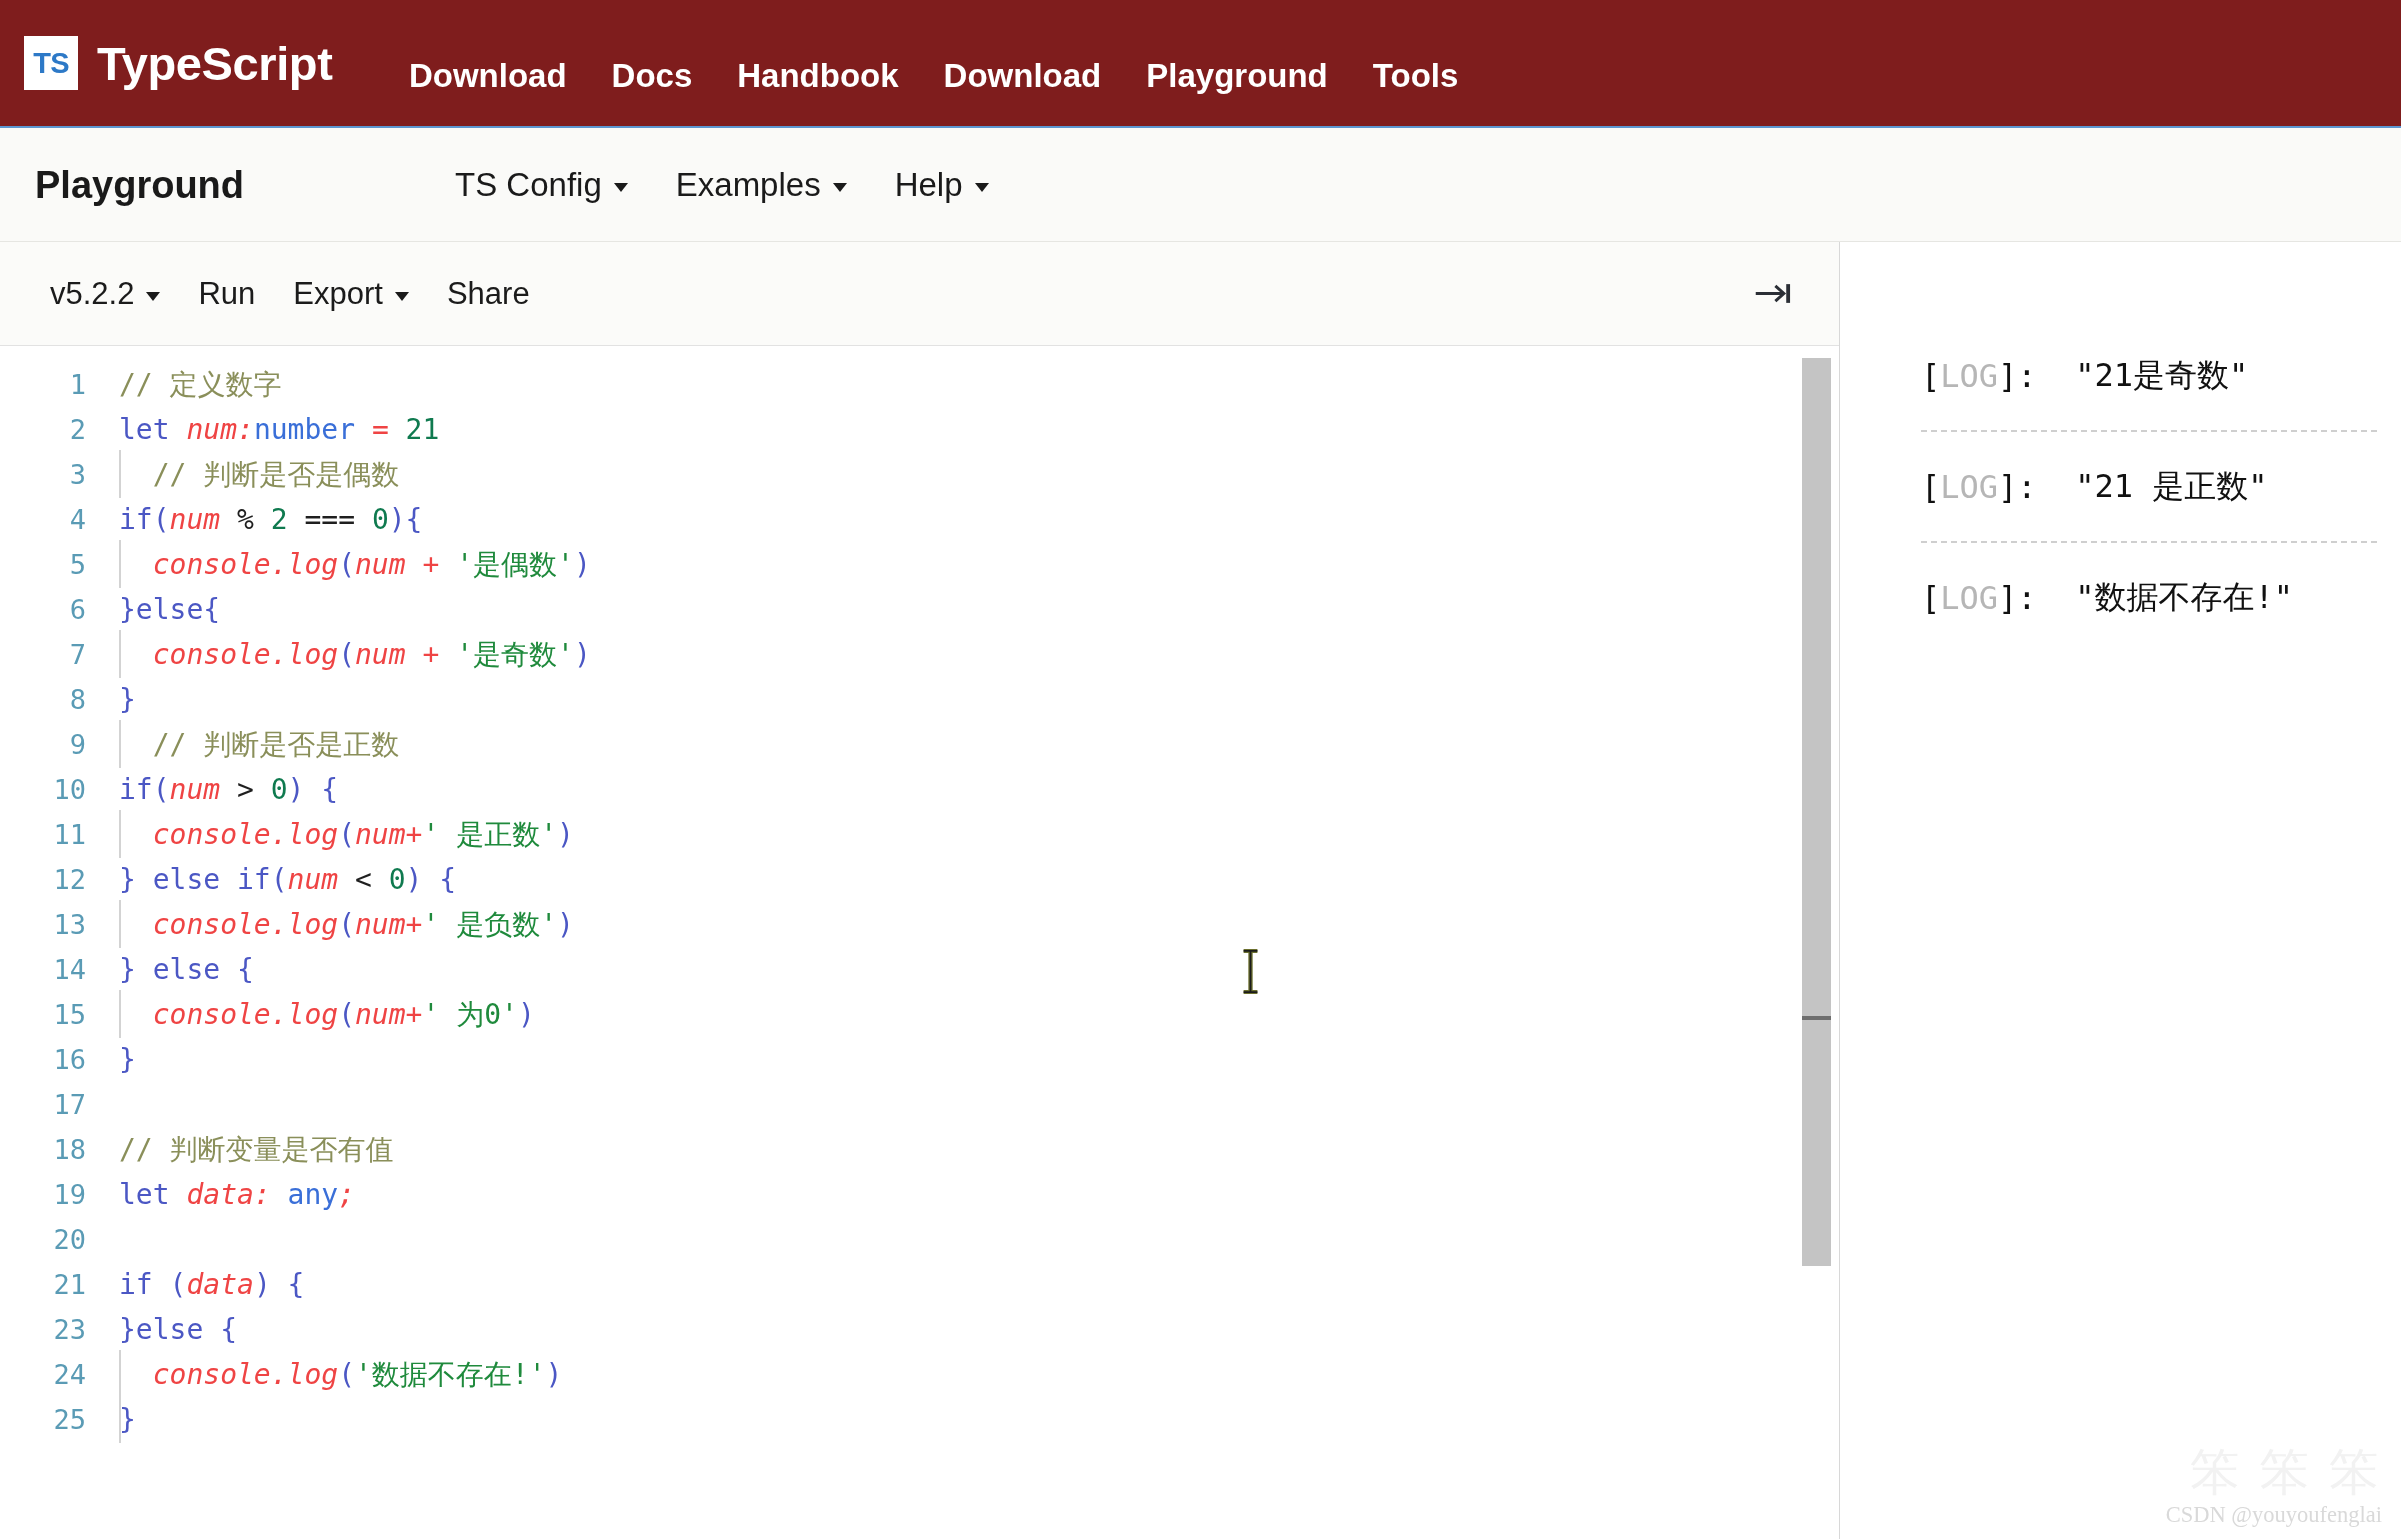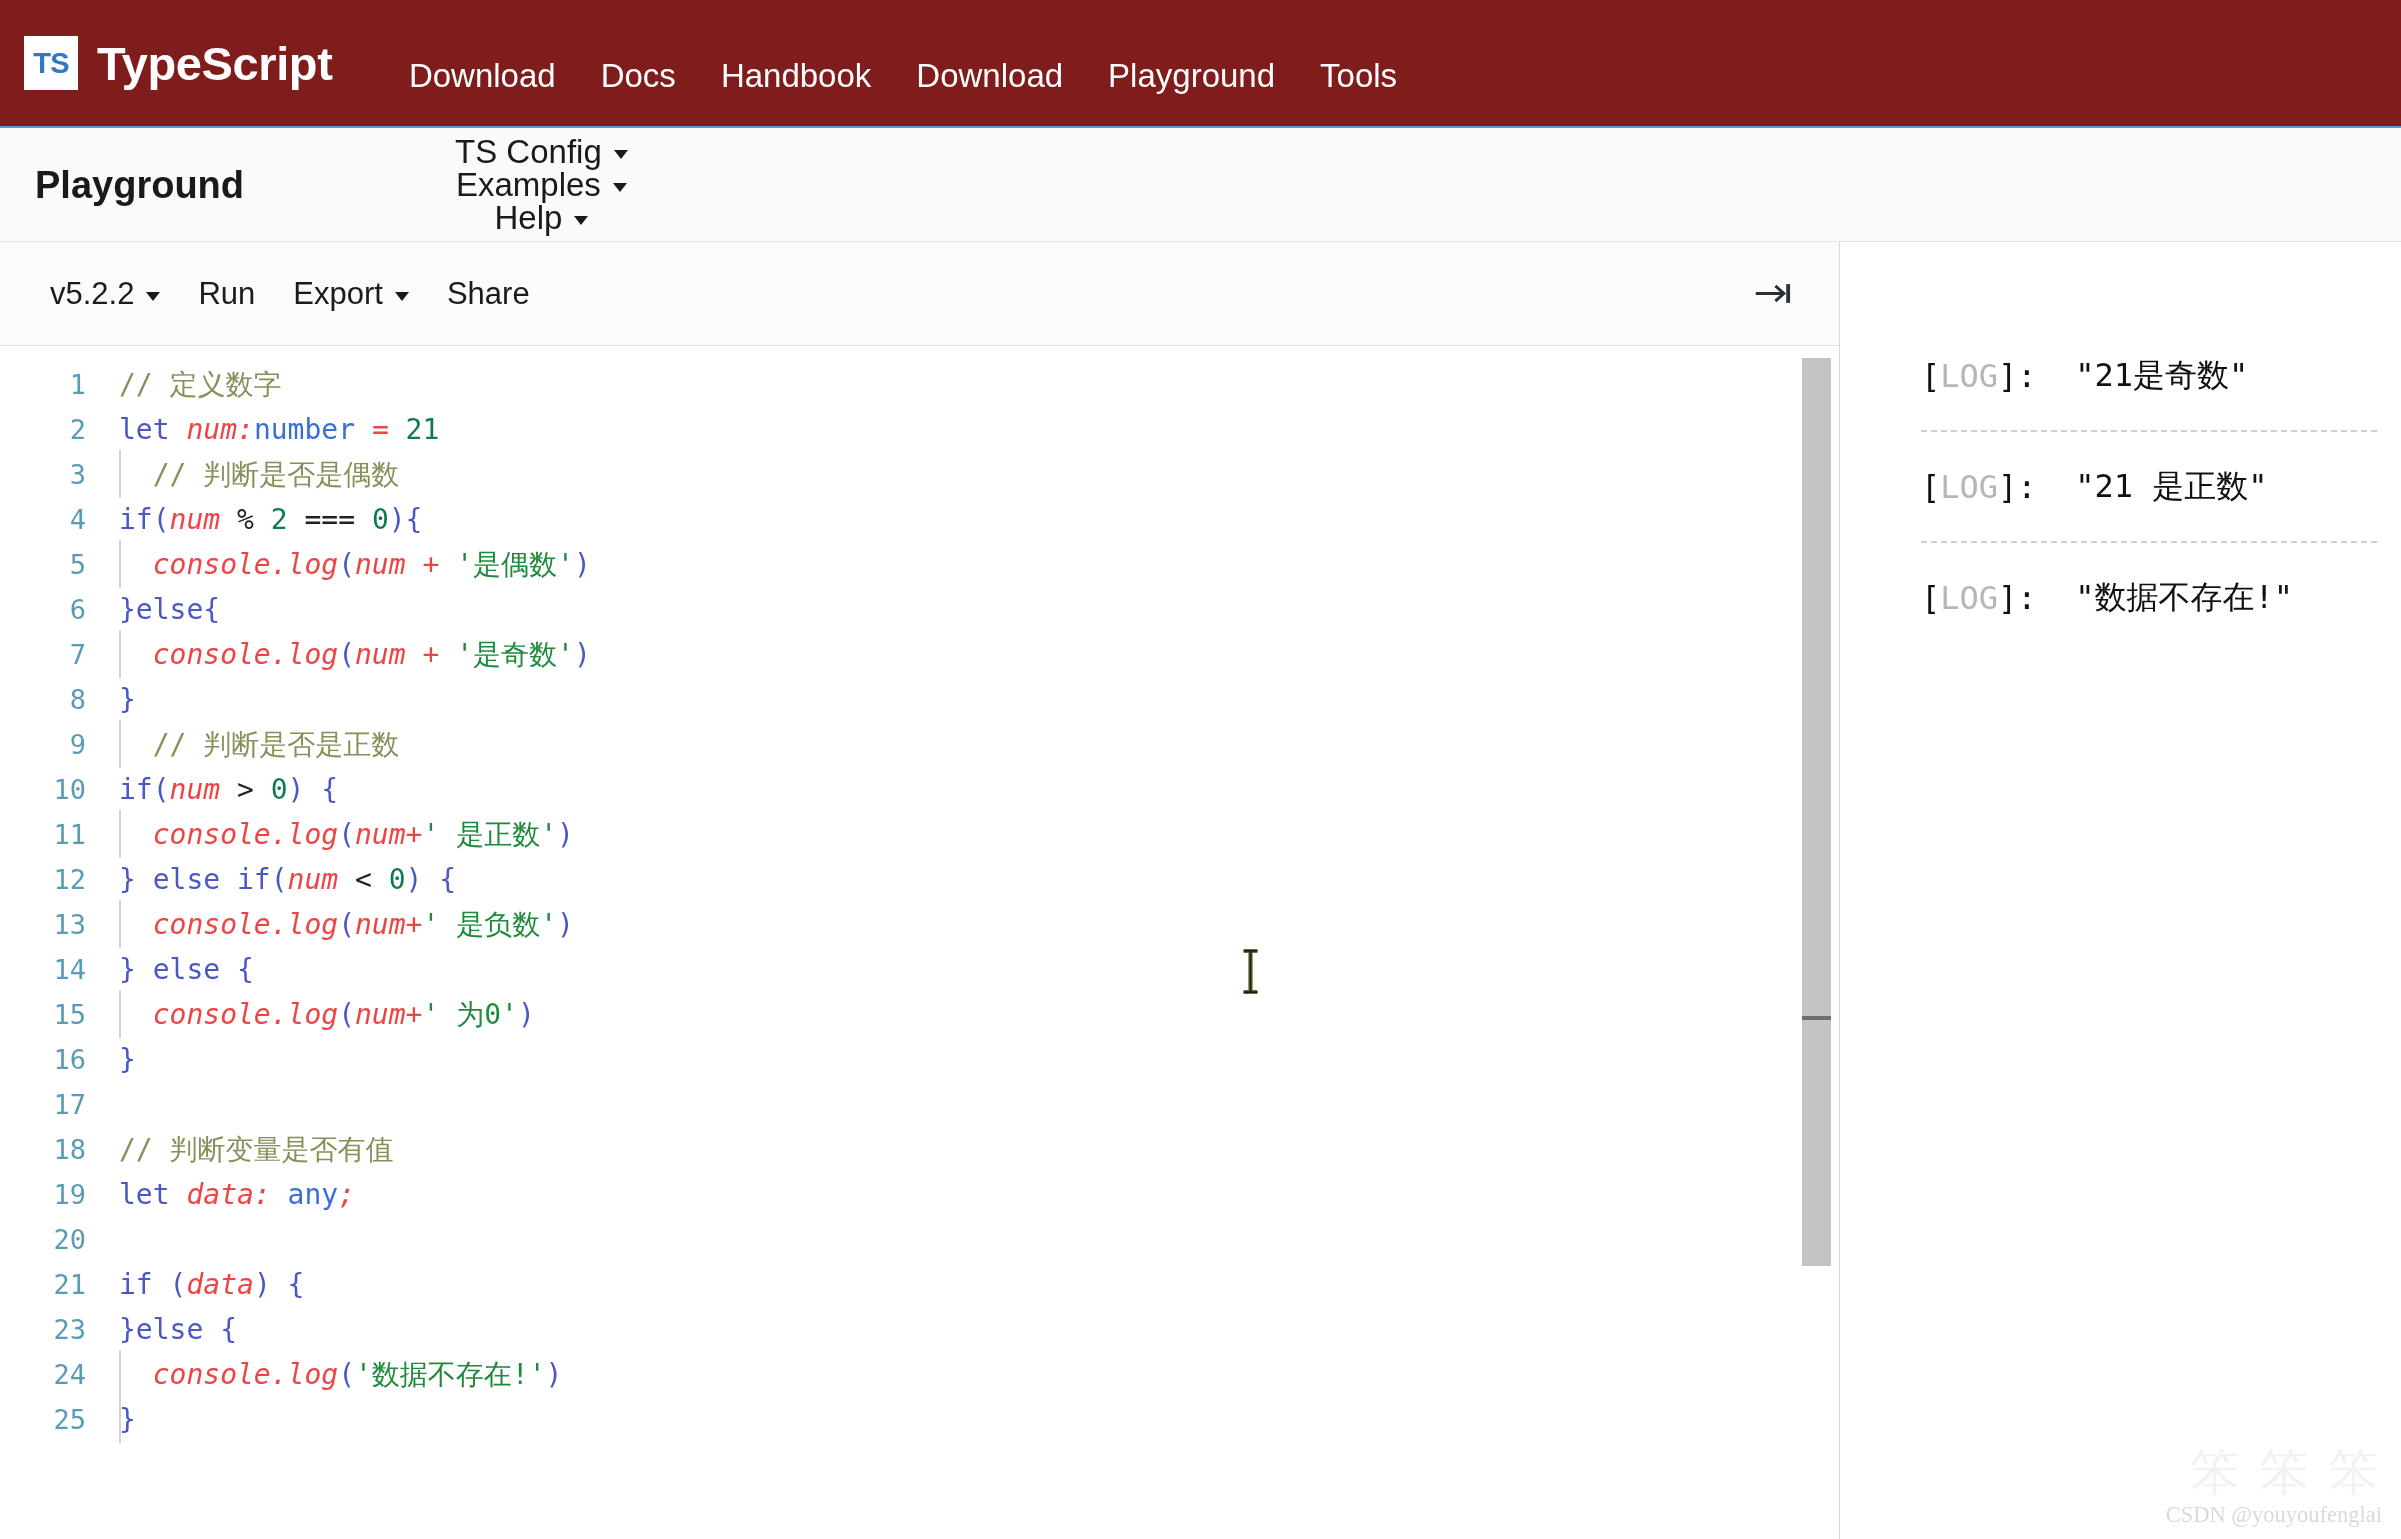--- a/index.html
+++ b/index.html
@@ -58,21 +58,21 @@
     white-space: nowrap;
   }
   .topnav-links {
     display: flex;
     align-items: center;
     gap: 0;
   }
   .topnav-link {
     color: #ffffff;
     font-size: 33px;
-    font-weight: normal;
+    font-weight: bold;
     white-space: nowrap;
     padding: 0 22.5px;
     line-height: 1;
     text-decoration: none;
     cursor: pointer;
     margin-top: 24px;
   }
 
   
   .subnav {
@@ -89,21 +89,20 @@
     font-weight: bold;
     color: #1a1a1a;
     margin-right: 187px;
     white-space: nowrap;
     line-height: 1;
   }
   .subnav-menu {
     display: flex;
     align-items: center;
     gap: 0;
-    flex-direction: column;
   }
   .subnav-item {
     font-size: 33px;
     color: #1a1a1a;
     padding: 0 24px;
     white-space: nowrap;
     line-height: 1;
     cursor: pointer;
     display: flex;
     align-items: center;

